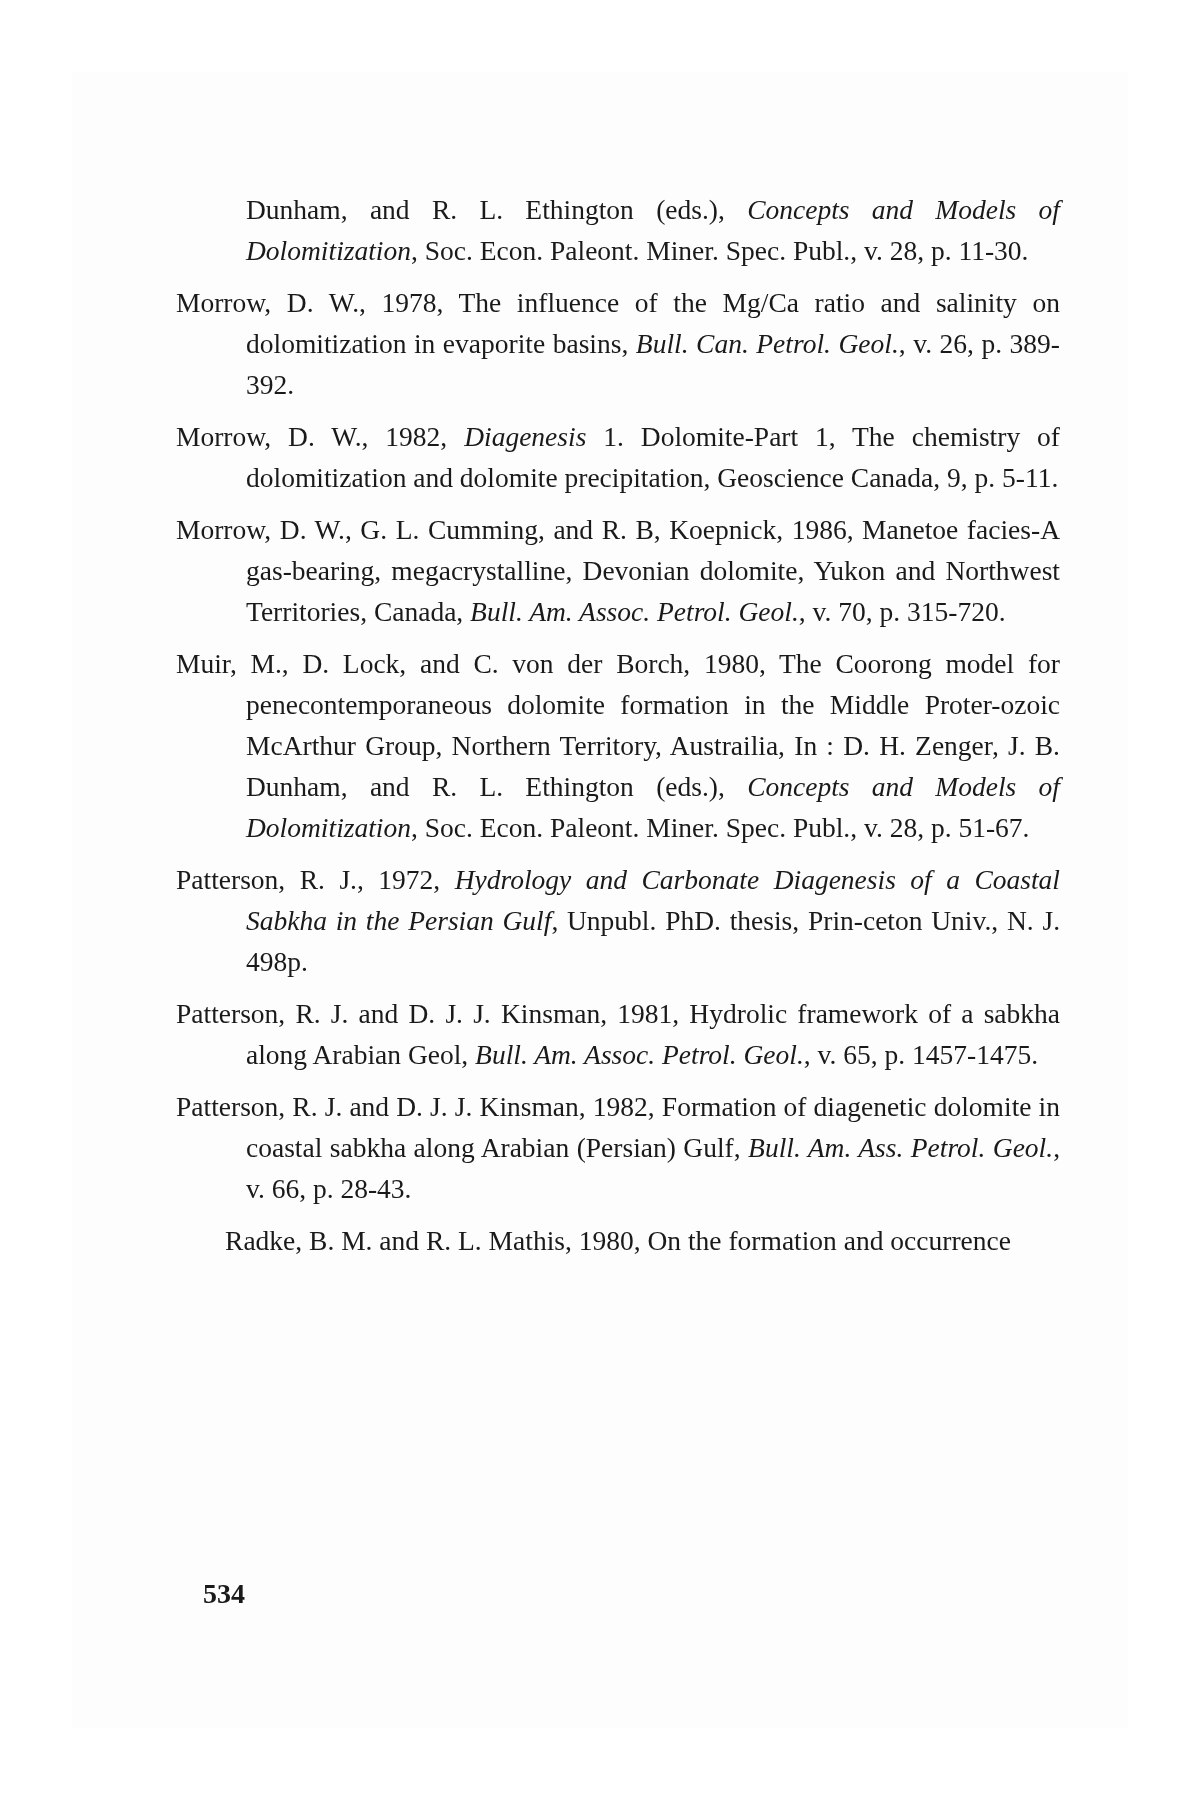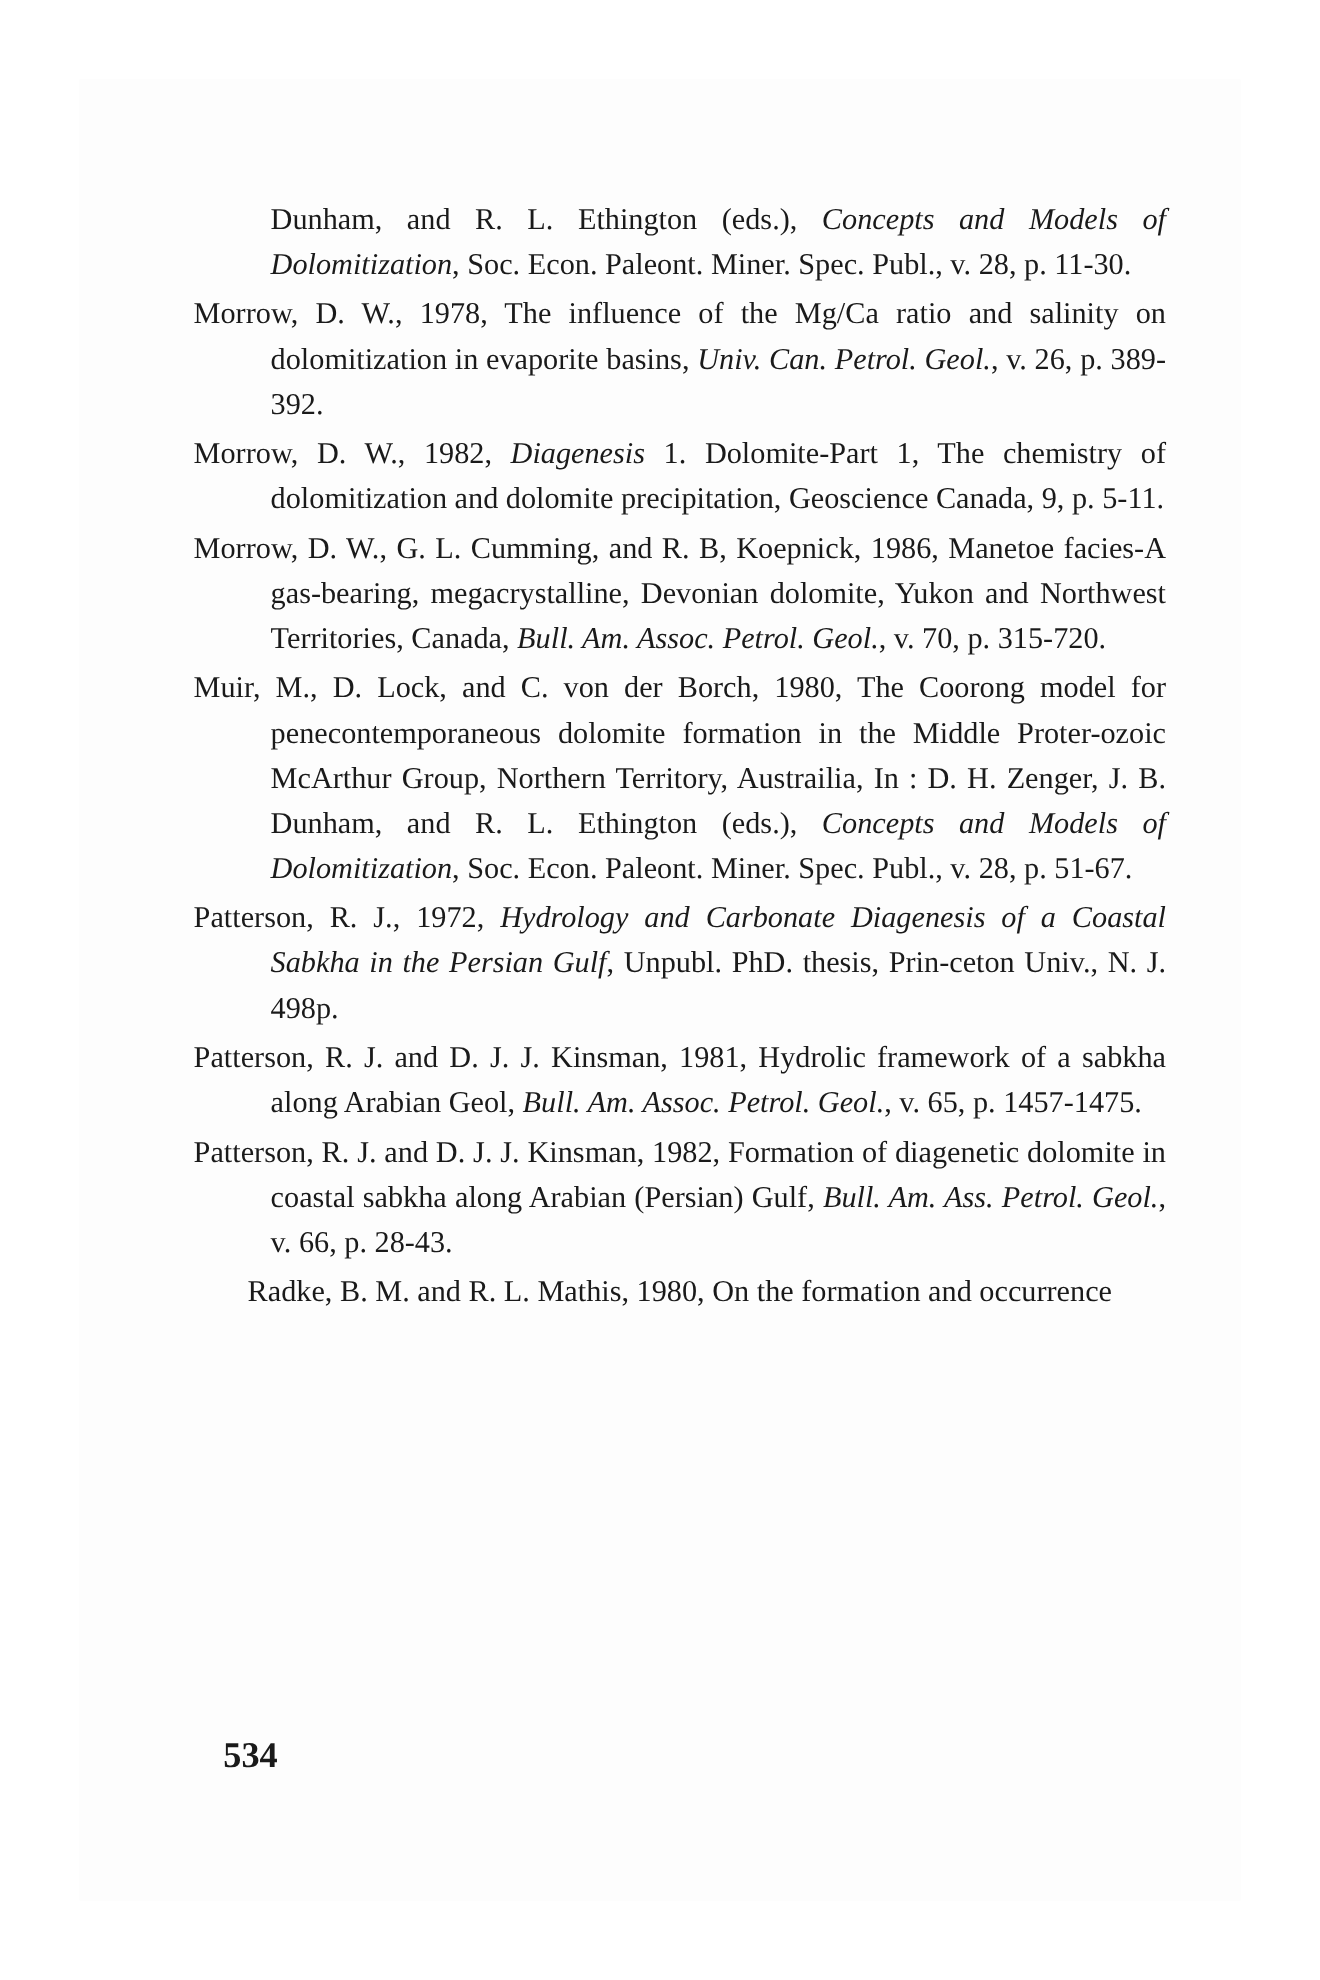--- a/index.html
+++ b/index.html
@@ -28,47 +28,47 @@
       width: 884px;
       font-family: "Liberation Serif", "DejaVu Serif", serif;
       font-size: 27.5px;
       line-height: 41px;
       color: #1a1a1a;
     }
     .ref {
       padding-left: 70px;
       text-indent: -70px;
       text-align: justify;
-      margin: 0 0 4px 0;
+      margin: 11px 0 4px 0;
     }
     .ref.cont {
       text-indent: 0;
     }
     .ref .seg-i { font-style: italic; }
     .pagenum {
       position: absolute;
       left: 203px;
       top: 1578px;
       font-family: "Liberation Serif", "DejaVu Serif", serif;
-      font-size: 33px;
+      font-size: 28px;
       font-weight: bold;
       color: #1a1a1a;
     }
   </style>
 </head>
 <body>
 
 <div class="page"></div>
 
 <div class="refs">
   <p class="ref cont">
     <span>Dunham, and R. L. Ethington (eds.), </span><span class="seg-i">Concepts and Models of Dolomitization</span><span>, Soc. Econ. Paleont. Miner. Spec. Publ., v. 28, p. 11-30.</span>
   </p>
   <p class="ref">
-    <span>Morrow, D. W., 1978, The influence of the Mg/Ca ratio and salinity on dolomitization in evaporite basins, </span><span class="seg-i">Univ. Can. Petrol. Geol.</span><span>, v. 26, p. 389-392.</span>
+    <span>Morrow, D. W., 1978, The influence of the Mg/Ca ratio and salinity on dolomitization in evaporite basins, </span><span class="seg-i">Bull. Can. Petrol. Geol.</span><span>, v. 26, p. 389-392.</span>
   </p>
   <p class="ref">
     <span>Morrow, D. W., 1982, </span><span class="seg-i">Diagenesis</span><span> 1. Dolomite-Part 1, The chemistry of dolomitization and dolomite precipitation, Geoscience Canada, 9, p. 5-11.</span>
   </p>
   <p class="ref">
     <span>Morrow, D. W., G. L. Cumming, and R. B, Koepnick, 1986, Manetoe facies-A gas-bearing, megacrystalline, Devonian dolomite, Yukon and Northwest Territories, Canada, </span><span class="seg-i">Bull. Am. Assoc. Petrol. Geol.</span><span>, v. 70, p. 315-720.</span>
   </p>
   <p class="ref">
     <span>Muir, M., D. Lock, and C. von der Borch, 1980, The Coorong model for penecontemporaneous dolomite formation in the Middle Proter-ozoic McArthur Group, Northern Territory, Austrailia, In : D. H. Zenger, J. B. Dunham, and R. L. Ethington (eds.), </span><span class="seg-i">Concepts and Models of Dolomitization</span><span>, Soc. Econ. Paleont. Miner. Spec. Publ., v. 28, p. 51-67.</span>
   </p>

